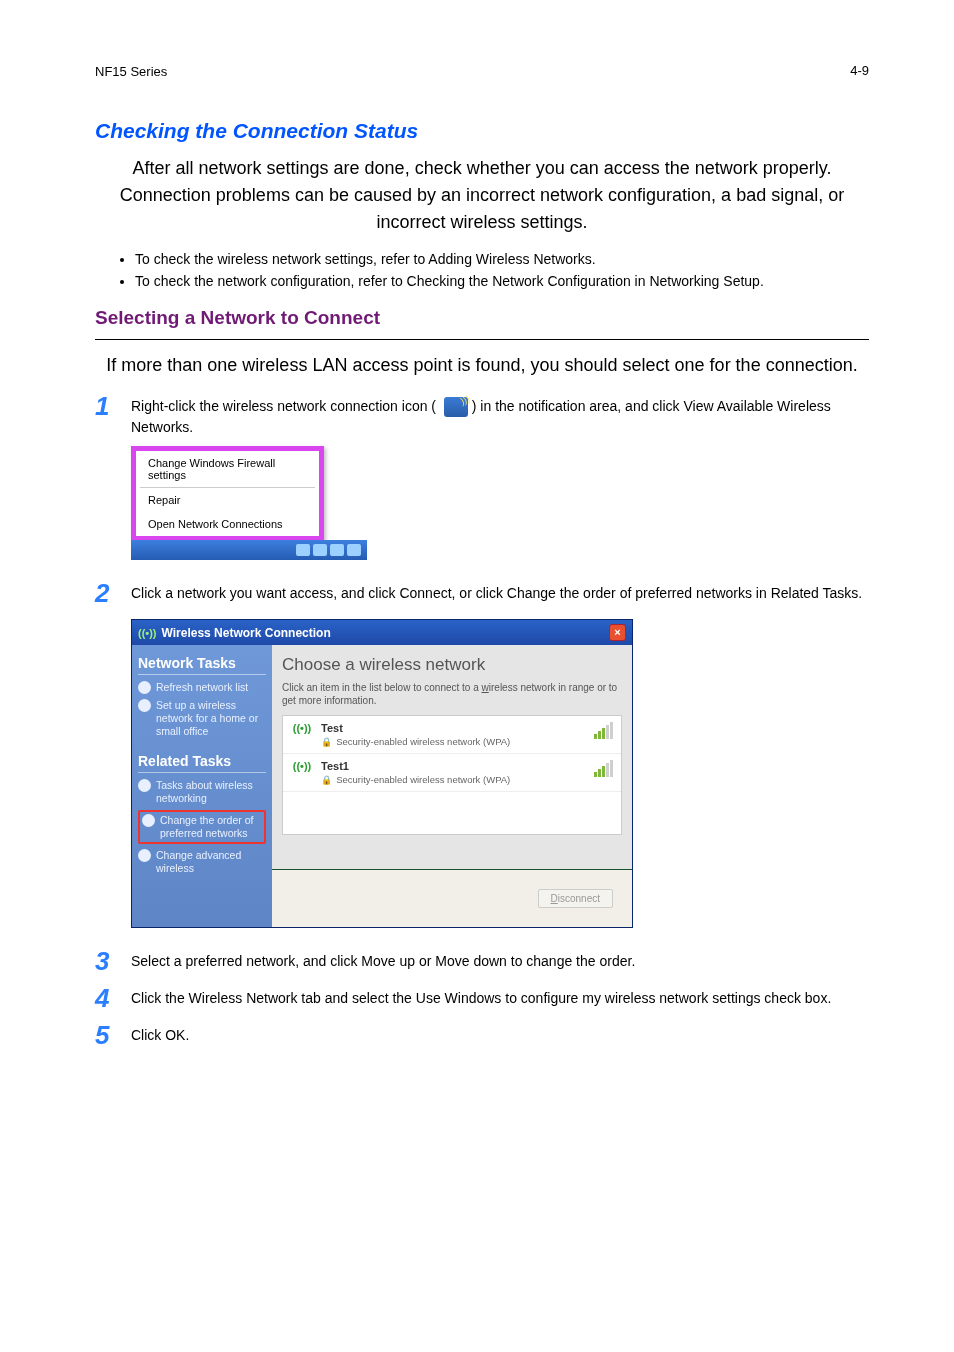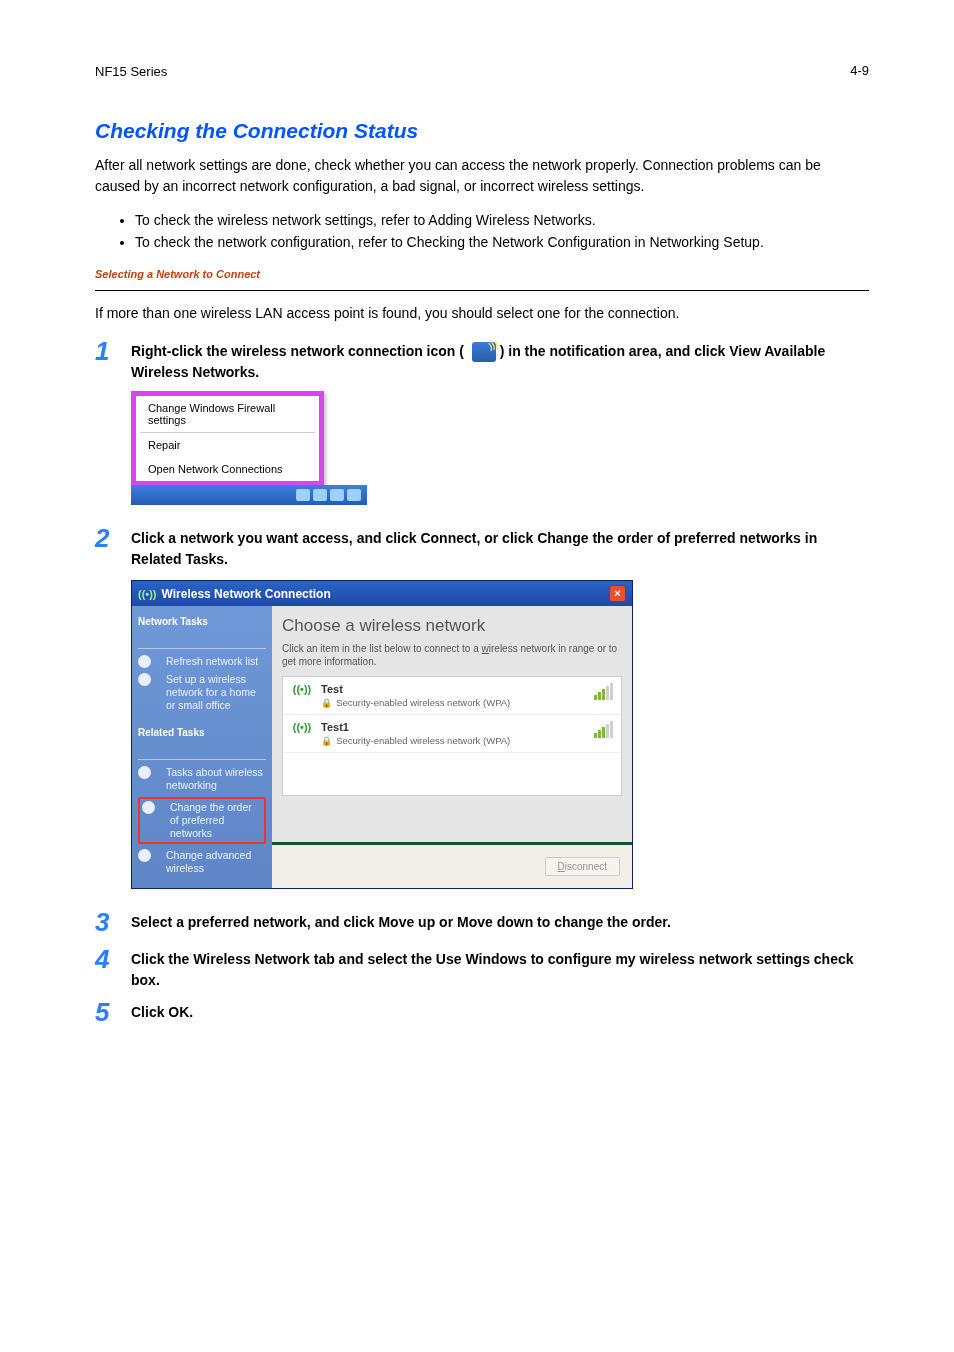--- a/index.html
+++ b/index.html
@@ -17,47 +17,47 @@
 
   .section-title {
     color: #0055ff;
     font-weight: bold;
     font-size: 21px;
     margin-top: 40px;
     margin-bottom: 12px;
     font-style: italic;
   }
   .para {
-    font-size: 14px;
+    font-size: 18px;
     line-height: 1.5;
     margin-bottom: 12px;
+    text-align: center;
   }
   ul.bullets { list-style: disc; padding-left: 40px; margin-bottom: 14px; }
   ul.bullets li { font-size: 14px; line-height: 1.6; }
 
   .subsection-title {
-    color: #c2410c;
+    color: #701a75;
     font-weight: bold;
-    font-size: 11px;
+    font-size: 19px;
     margin-top: 14px;
     margin-bottom: 10px;
-    font-style: italic;
   }
   hr.rule { border: none; border-top: 1px solid #000; margin: 6px 0 12px 0; }
 
   .step-row { display: flex; align-items: flex-start; margin-bottom: 6px; }
   .step-num {
     color: #2b7fff;
     font-style: italic;
     font-weight: bold;
     font-size: 26px;
     width: 36px;
     flex: 0 0 36px;
   }
-  .step-text { font-size: 14px; line-height: 1.5; padding-top: 5px; font-weight: bold; }
+  .step-text { font-size: 14px; line-height: 1.5; padding-top: 5px; }
 
   
   .tray-icon {
     display: inline-block;
     width: 24px; height: 20px;
     background: linear-gradient(#3a7bd5,#2a5da8);
     border-radius: 3px;
     vertical-align: middle;
     margin-left: 4px;
     position: relative;
@@ -141,22 +141,22 @@
   }
   .wifi-body { display:flex; height: 282px; }
   .sidebar {
     width: 140px;
     background: linear-gradient(#6f98d8,#5e86c6);
     color:#fff;
     font-size:10.5px;
     padding: 10px 6px;
   }
   .sb-section { margin-bottom: 14px; }
-  .sb-head { font-weight:bold; color:#fff; margin-bottom:6px; border-bottom:1px solid rgba(255,255,255,.5); padding-bottom:21px; font-size:10px; }
-  .sb-link { display:flex; align-items:flex-start; gap:15px; margin:5px 0; cursor:pointer; }
+  .sb-head { font-weight:bold; color:#fff; margin-bottom:6px; border-bottom:1px solid rgba(255,255,255,.5); padding-bottom:3px; font-size:14px; }
+  .sb-link { display:flex; align-items:flex-start; gap:5px; margin:5px 0; cursor:pointer; }
   .sb-link-ico { width:13px;height:13px;border-radius:50%;background:#e8f0ff;display:inline-block;flex:0 0 13px; }
   .sb-link span.lbl { color:#e8f0ff; line-height:1.25; }
   .sb-highlight { border: 2px solid #e33; border-radius:2px; padding:2px; }
 
   .main-pane { flex:1; background:#e5e5e5; color:#333; font-size:11px; position:relative; }
   .mp-title { font-size:17px; color:#555; margin:10px 0 6px 10px; }
   .mp-sub { font-size:10px; color:#555; margin:0 10px 8px 10px; line-height:1.3; }
   .mp-sub u { text-decoration: underline; }
   .net-list { background:#fff; border:1px solid #ccc; margin:0 10px; height:120px; overflow:hidden; }
   .net-item { display:flex; align-items:flex-start; padding:6px 8px; border-bottom:1px solid #eee; gap:8px; }
@@ -166,21 +166,21 @@
   .net-sec { display:flex; align-items:center; gap:4px; margin-top:2px; }
   .lock { color:#d8a010; font-size:9px; }
   .net-sec-text { font-size:9.5px; color:#666; }
   .sig-bars { display:flex; align-items:flex-end; gap:1px; }
   .sig-bars span { width:3px; background:#7fb73a; display:inline-block; }
   .sig-bars span:nth-child(1){height:5px;}
   .sig-bars span:nth-child(2){height:8px;}
   .sig-bars span:nth-child(3){height:11px;}
   .sig-bars span:nth-child(4){height:14px;background:#cfcfcf;}
   .sig-bars span:nth-child(5){height:17px;background:#cfcfcf;}
-  .footer-bar { position:absolute; bottom:0; left:0; right:0; background:#f1efe7; border-top:3px solid #14532d; padding:12px; text-align:right; }
+  .footer-bar { position:absolute; bottom:0; left:0; right:0; background:#f1efe7; border-top:1px solid #14532d; padding:19px; text-align:right; }
   .disconnect-btn {
     font-size:10px; color:#999; border:1px solid #ccc; background:#f5f3ed;
     padding:3px 12px; border-radius:2px;
   }
   .disconnect-btn u { text-decoration: underline; }
 
 </style>
 </head>
 <body>
 

